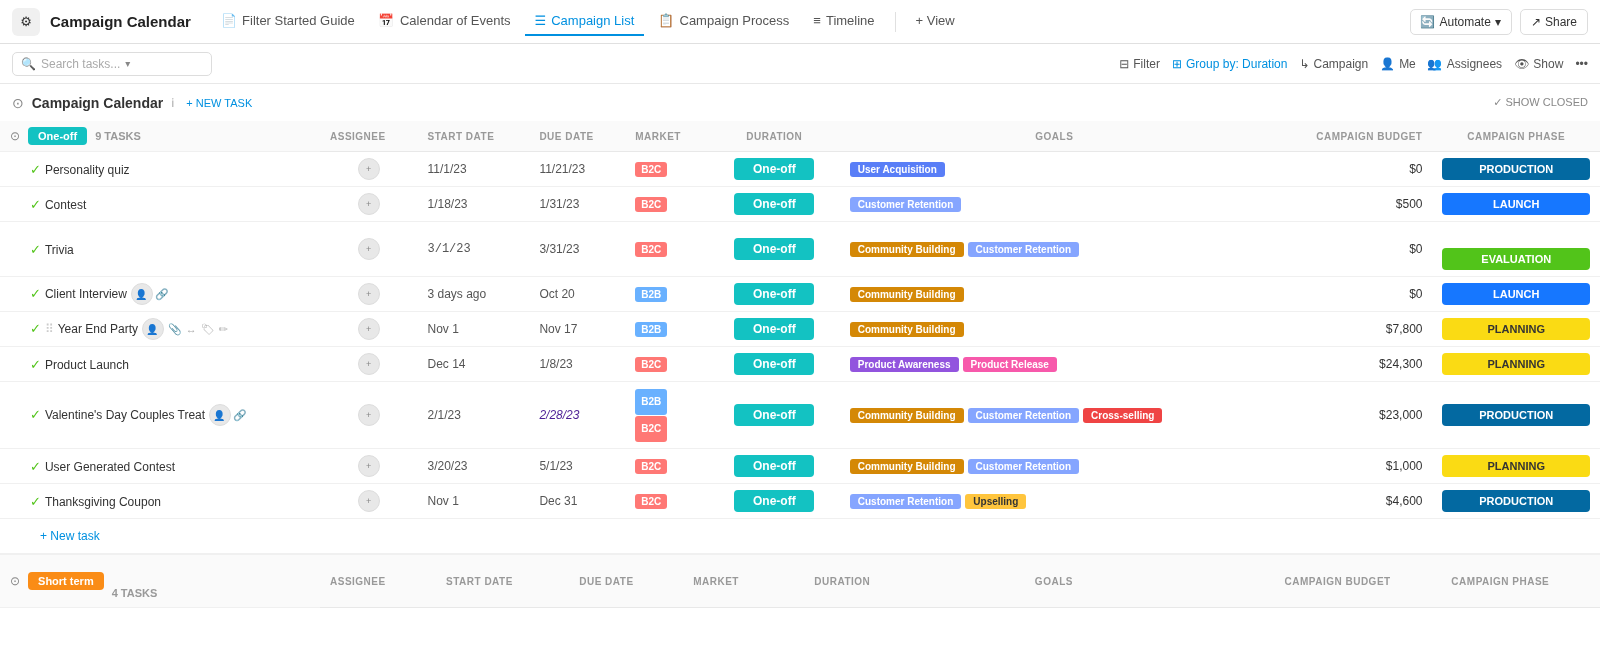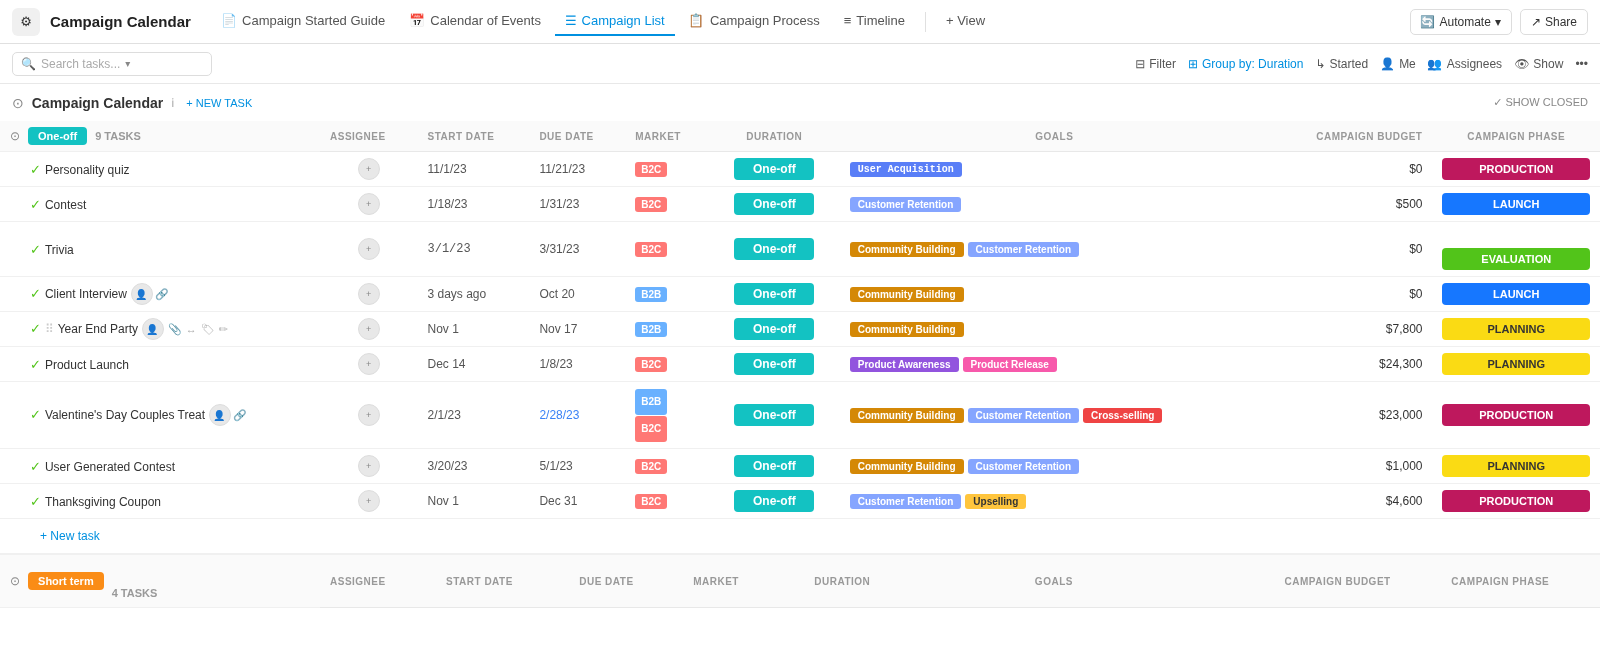--- a/index.html
+++ b/index.html
@@ -84,35 +84,35 @@
       background: #13c2c2; color: #fff; padding: 4px 16px;
       border-radius: 4px; font-size: 12px; font-weight: 600; min-width: 80px;
     }
 
     
     .goal-tag {
       display: inline-flex; align-items: center; justify-content: center;
       padding: 2px 8px; border-radius: 3px; font-size: 10px; font-weight: 600; color: #fff;
       margin: 1px;
     }
-    .goal-user-acq { background: #597ef7; font-family: Liberation Mono, monospace; }
+    .goal-user-acq { background: #597ef7; }
     .goal-cust-ret { background: #85a5ff; }
     .goal-comm-build { background: #d48806; }
     .goal-prod-aware { background: #9254de; }
     .goal-prod-release { background: #f759ab; }
     .goal-cross-sell { background: #ef4444; }
     .goal-upselling { background: #ffc53d; color: #333; }
 
     
     .phase-badge {
       display: inline-flex; align-items: center; justify-content: center;
       padding: 5px 10px; border-radius: 4px; font-size: 11px; font-weight: 700;
       color: #fff; min-width: 100px; width: 100%;
     }
-    .phase-production { background: #be185d; }
+    .phase-production { background: #0369a1; }
     .phase-launch { background: #1677ff; }
     .phase-evaluation { background: #52c41a; margin-top: 20px; }
     .phase-planning { background: #fadb14; color: #333; }
 
     .check-icon { color: #52c41a; font-size: 13px; margin-right: 4px; }
     .task-name { font-size: 12px; color: #333; }
     .task-icons { font-size: 11px; color: #aaa; margin-left: 4px; }
 
     .assignee-avatar {
       width: 22px; height: 22px; border-radius: 50%; background: #e8e8e8;
@@ -131,21 +131,21 @@
   </style>
 </head>
 <body>
 
 <div class="top-nav">
   <div class="app-icon">⚙</div>
   <span class="app-title">Campaign Calendar</span>
 
   <div class="nav-tab">
     <span>📄</span>
-    <span>Campaign Started Guide</span>
+    <span>Filter Started Guide</span>
   </div>
   <div class="nav-tab">
     <span>📅</span>
     <span>Calendar of Events</span>
   </div>
   <div class="nav-tab active">
     <span>☰</span>
     <span>Campaign List</span>
   </div>
   <div class="nav-tab">
@@ -184,21 +184,21 @@
     <div class="toolbar-btn">
       <span>⊟</span>
       <span>Filter</span>
     </div>
     <div class="toolbar-btn active">
       <span>⊞</span>
       <span>Group by: Duration</span>
     </div>
     <div class="toolbar-btn">
       <span>↳</span>
-      <span>Started</span>
+      <span>Campaign</span>
     </div>
     <div class="toolbar-btn">
       <span>👤</span>
       <span>Me</span>
     </div>
     <div class="toolbar-btn">
       <span>👥</span>
       <span>Assignees</span>
     </div>
     <div class="toolbar-btn">
@@ -369,21 +369,21 @@
     <td style="text-align:center;">
       <span class="phase-badge phase-planning">PLANNING</span>
     </td>
   </tr>
         <tr>
     <td style="padding-left:30px;"><span class="check-icon">✓</span><span class="task-name">Valentine's Day Couples Treat</span><span class="assignee-avatar" style="margin-left:4px;font-size:10px;">👤</span><span class="task-icons" style="margin-left:2px;">🔗</span></td>
     <td style="text-align:center;">
       <span class="assignee-avatar">+</span>
     </td>
     <td style="color:#555;">2/1/23</td>
-    <td style="color:#3b82f6;">2/28/23</td>
+    <td style="color:#4c1d95;font-style:italic;">2/28/23</td>
     <td style="line-height:2.2;">
       <div><span class="market-badge market-b2b">B2B</span></div>
       <div><span class="market-badge market-b2c">B2C</span></div>
     </td>
     <td style="text-align:center;">
       <span class="duration-cell">One-off</span>
     </td>
     <td>
             <div class="goals-cell">
               <span class="goal-tag goal-comm-build">Community Building</span>

